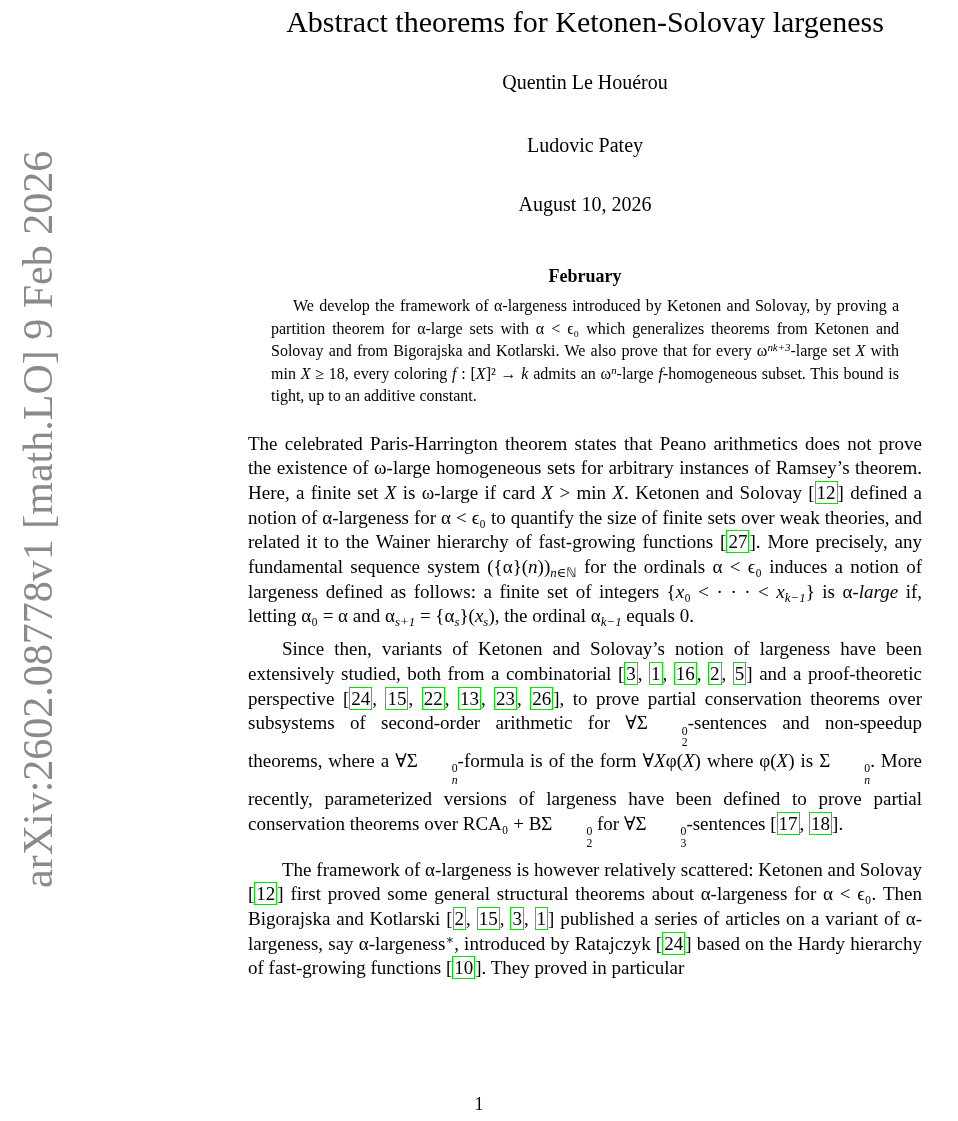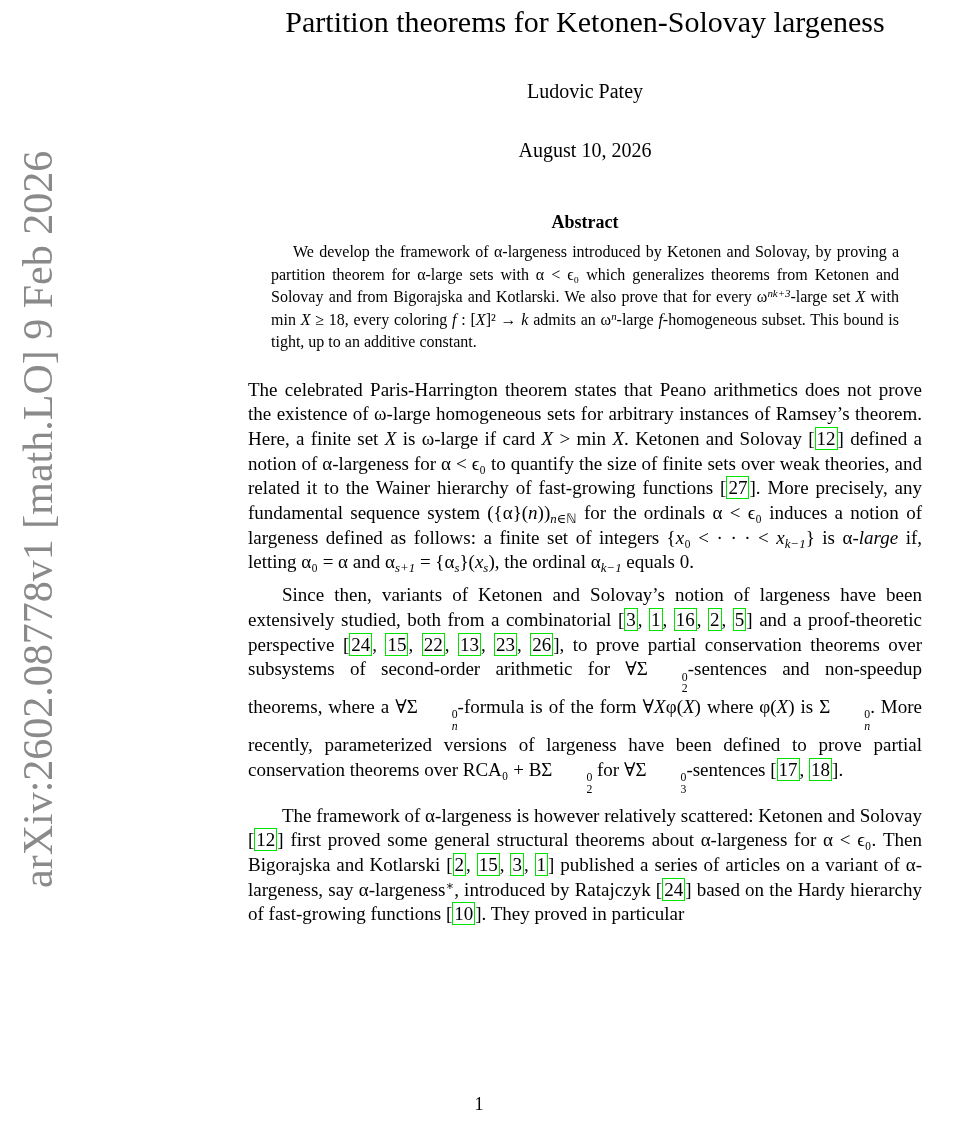--- a/index.html
+++ b/index.html
@@ -55,25 +55,26 @@
   .pageno { position:absolute; left:0; right:0; bottom:6px; text-align:center; font-size:18px; }
 </style>
 </head>
 <body>
 
 <div class="page">
 
   <div class="watermark" style="color: rgb(138, 138, 138);">arXiv:2602.08778v1  [math.LO]  9 Feb 2026</div>
 
   <div class="content">
-    <div class="title">Partition theorems for Ketonen-Solovay largeness</div>
+    <div class="title">Abstract theorems for Ketonen-Solovay largeness</div>
+    <div class="author">Quentin Le Houérou</div>
     <div class="author author2">Ludovic Patey</div>
     <div class="date">August 10, 2026</div>
 
-    <div class="abs-head">Abstract</div>
+    <div class="abs-head">February</div>
     <div class="abs-body">We develop the framework of α-largeness introduced by Ketonen and Solovay, by proving a partition theorem for α-large sets with α &lt; ϵ₀ which generalizes theorems from Ketonen and Solovay and from Bigorajska and Kotlarski. We also prove that for every ω<span class="sp">nk+3</span>-large set <span class="it">X</span> with min <span class="it">X</span> ≥ 18, every coloring <span class="it">f</span> : [<span class="it">X</span>]² → <span class="it">k</span> admits an ω<span class="sp">n</span>-large <span class="it">f</span>-homogeneous subset. This bound is tight, up to an additive constant.</div>
 
 
     <div class="para para-first">The celebrated Paris-Harrington theorem states that Peano arithmetics does not prove the existence of ω-large homogeneous sets for arbitrary instances of Ramsey’s theorem. Here, a finite set <span class="it">X</span> is ω-large if card <span class="it">X</span> &gt; min <span class="it">X</span>. Ketonen and Solovay [<span class="cite" style="border-color: rgb(0, 228, 0);">12</span>] defined a notion of α-largeness for α &lt; ϵ₀ to quantify the size of finite sets over weak theories, and related it to the Wainer hierarchy of fast-growing functions [<span class="cite" style="border-color: rgb(0, 228, 0);">27</span>]. More precisely, any fundamental sequence system ({α}(<span class="it">n</span>))<span class="sb">n∈ℕ</span> for the ordinals α &lt; ϵ₀ induces a notion of largeness defined as follows: a finite set of integers {<span class="it">x</span>₀ &lt; · · · &lt; <span class="it">x</span><span class="sb">k−1</span>} is α-<span class="it">large</span> if, letting α₀ = α and α<span class="sb">s+1</span> = {α<span class="sb">s</span>}(<span class="it">x</span><span class="sb">s</span>), the ordinal α<span class="sb">k−1</span> equals 0.</div>
     <div class="para indent">Since then, variants of Ketonen and Solovay’s notion of largeness have been extensively studied, both from a combinatorial [<span class="cite" style="border-color: rgb(0, 228, 0);">3</span>, <span class="cite" style="border-color: rgb(0, 228, 0);">1</span>, <span class="cite" style="border-color: rgb(0, 228, 0);">16</span>, <span class="cite" style="border-color: rgb(0, 228, 0);">2</span>, <span class="cite" style="border-color: rgb(0, 228, 0);">5</span>] and a proof-theoretic perspective [<span class="cite" style="border-color: rgb(0, 228, 0);">24</span>, <span class="cite" style="border-color: rgb(0, 228, 0);">15</span>, <span class="cite" style="border-color: rgb(0, 228, 0);">22</span>, <span class="cite" style="border-color: rgb(0, 228, 0);">13</span>, <span class="cite" style="border-color: rgb(0, 228, 0);">23</span>, <span class="cite" style="border-color: rgb(0, 228, 0);">26</span>], to prove partial conservation theorems over subsystems of second-order arithmetic for ∀<span>Σ<span class="sg">
             <span>0</span>
             <span>2</span>
           </span></span>-sentences and non-speedup theorems, where a ∀<span>Σ<span class="sg">
             <span>0</span>
             <span class="it">n</span>

